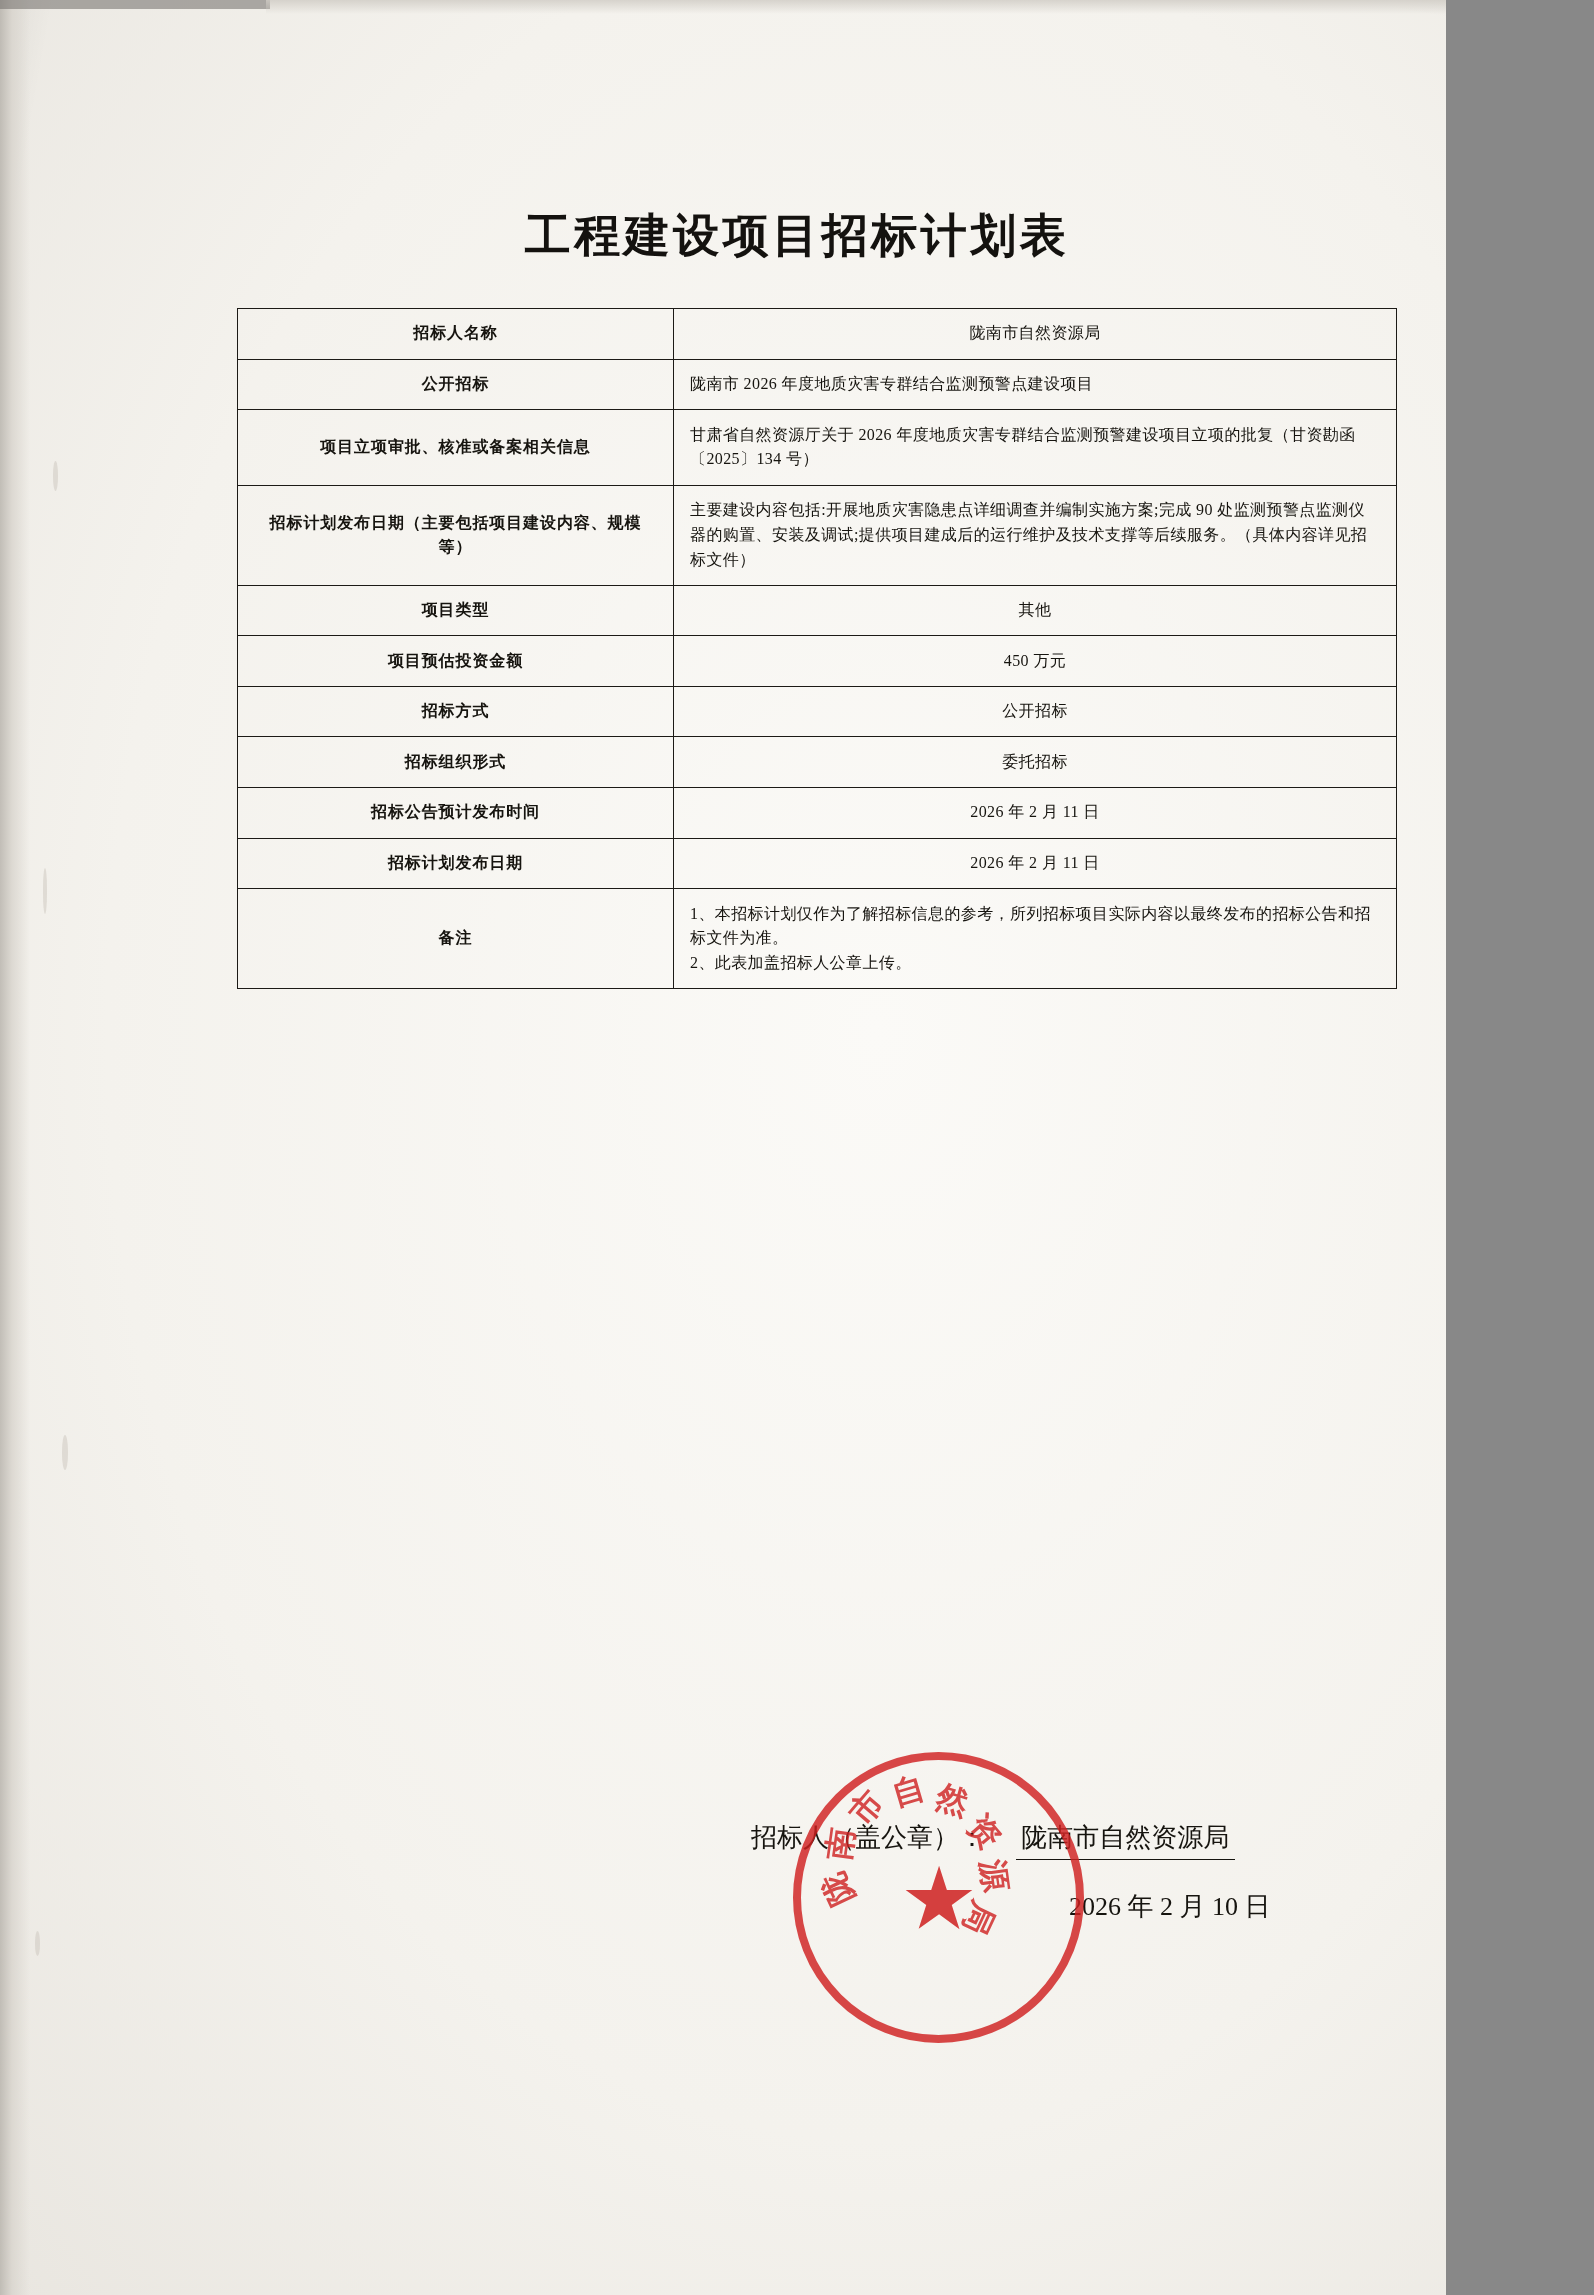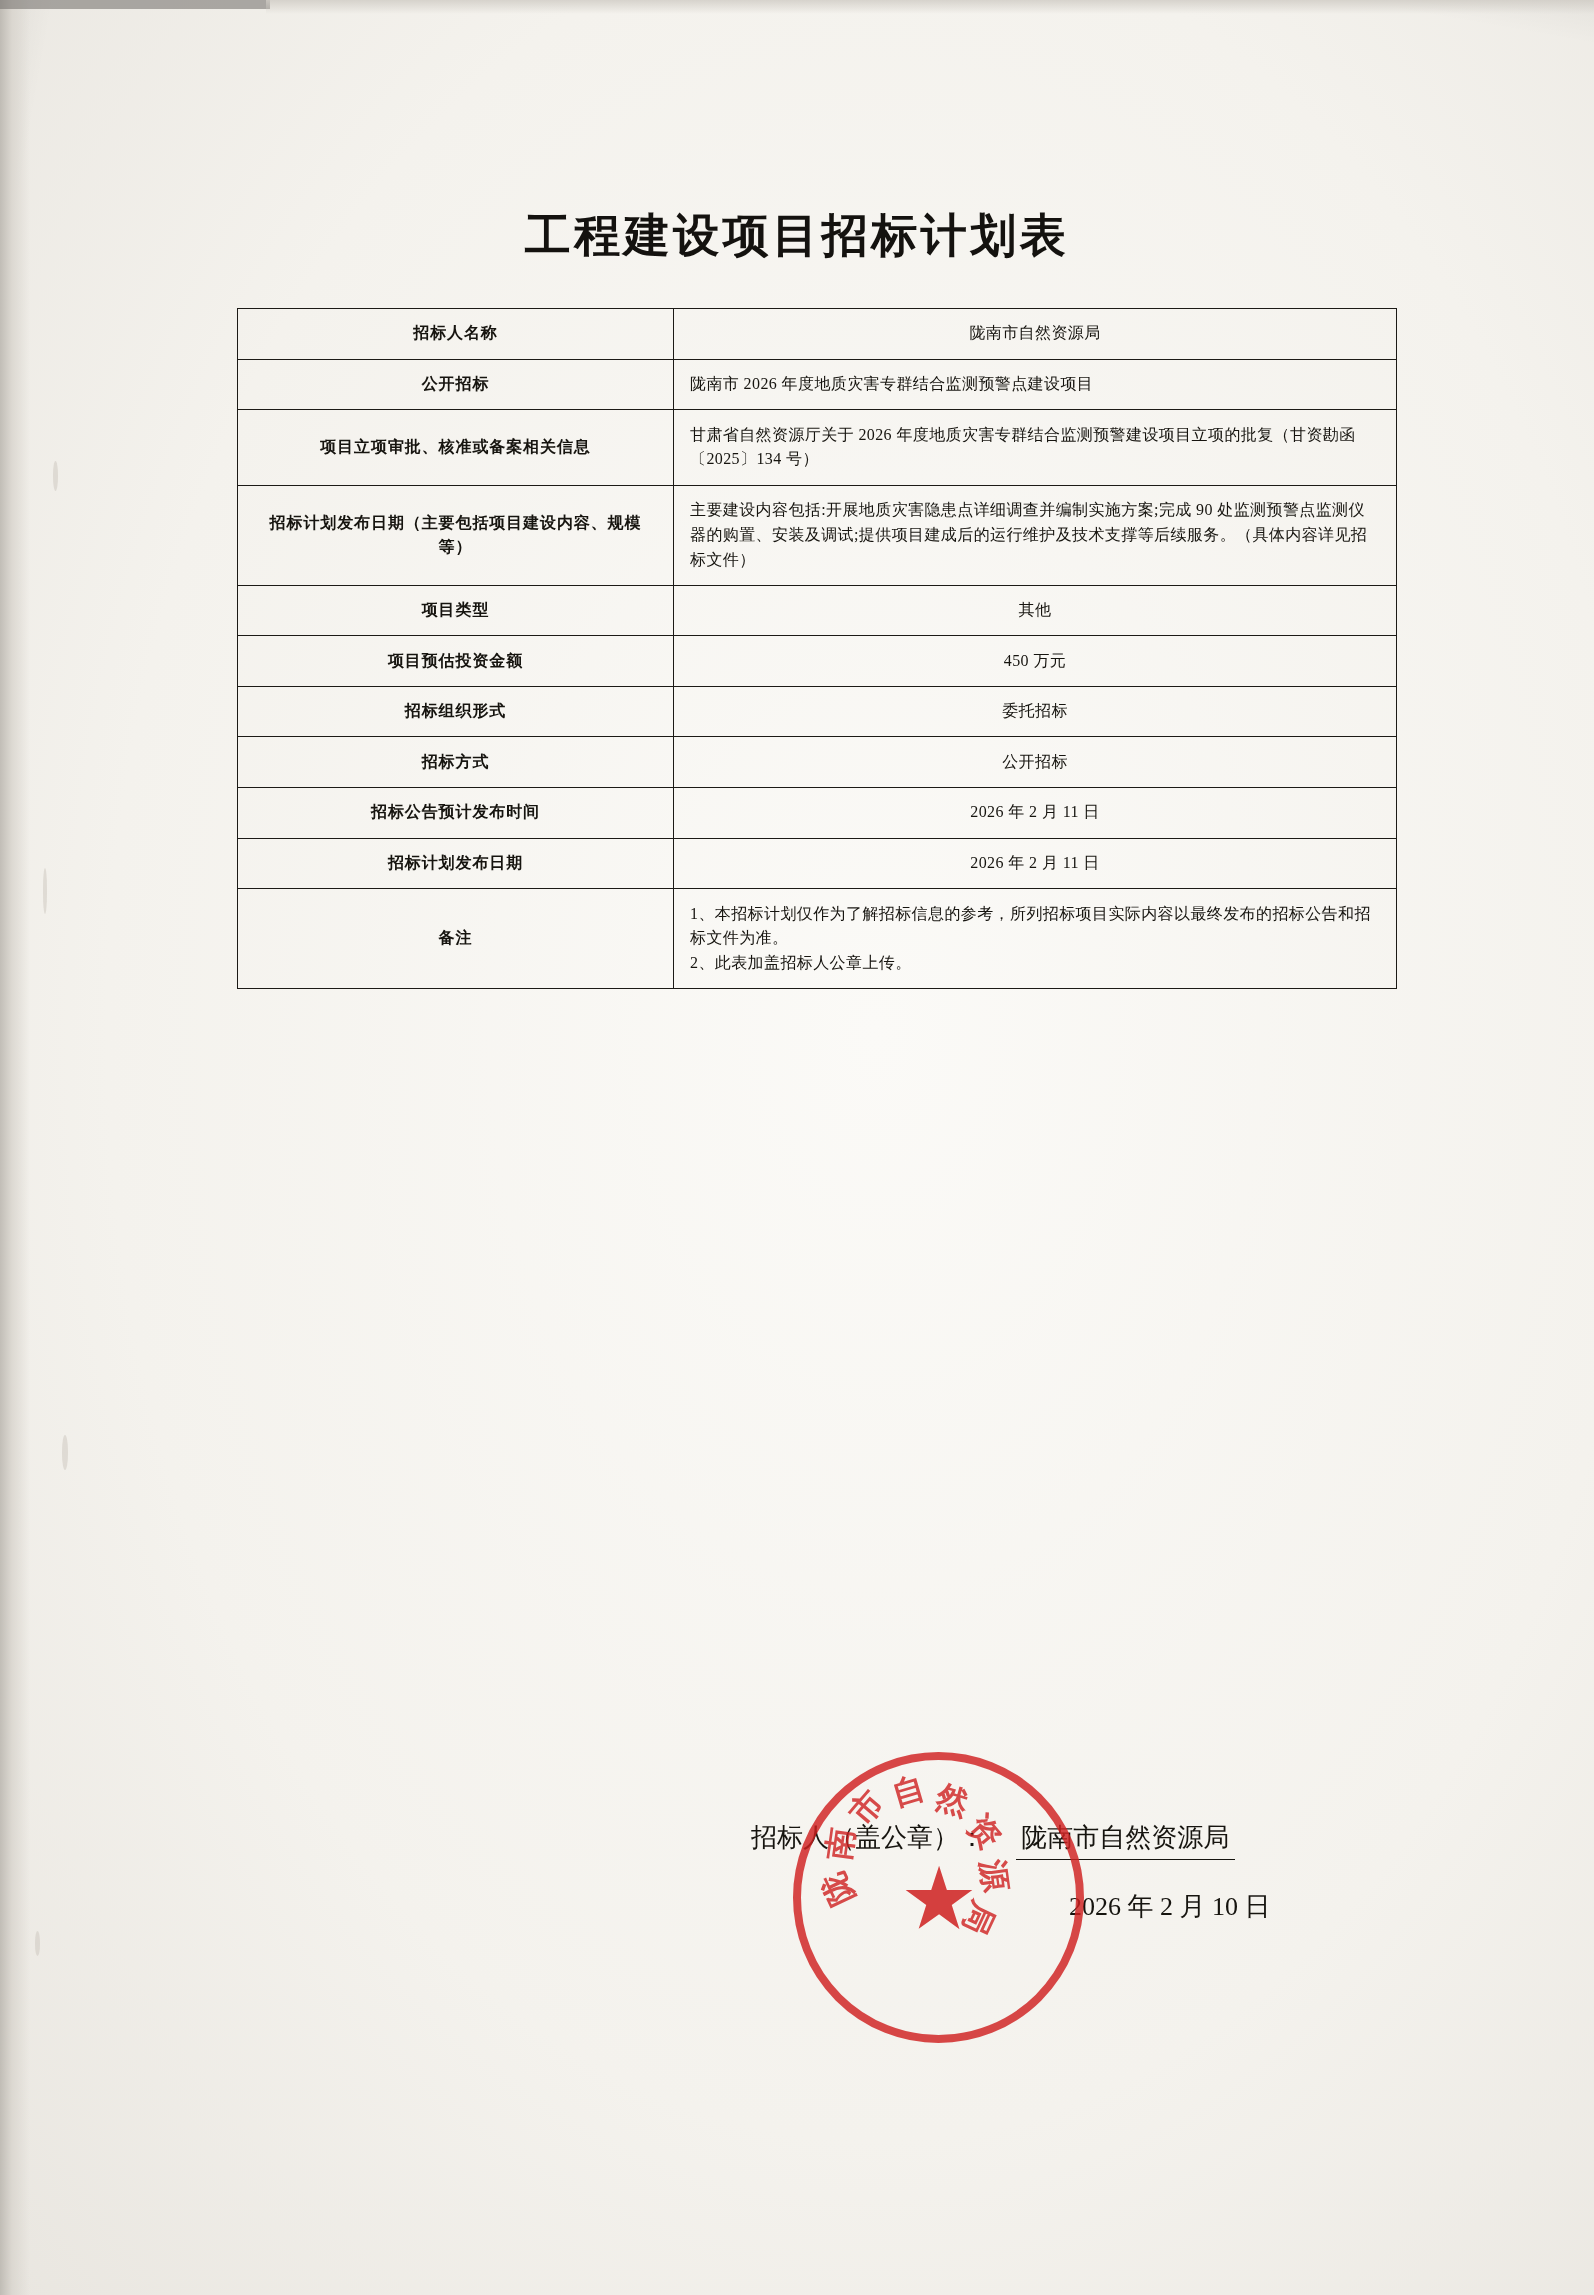--- a/index.html
+++ b/index.html
@@ -2,21 +2,21 @@
 <html lang="zh" style="font-size:14px"><head>
 <meta charset="utf-8">
 <style>
   html, body {
     margin: 0;
     padding: 0;
     background: #888;
   }
   .page {
     position: relative;
-    width: 1594px;
+    width: 1446px;
     height: 2295px;
     background: #5eead4;
     overflow: hidden;
     font-family: "Liberation Serif", "DejaVu Serif", serif;
   }
   
   .paper {
     position: absolute;
     left: 0; top: 0;
     width: 1594px;
@@ -219,26 +219,26 @@
       </tr>
       <tr>
         <td class="label v-pad-lg">项目类型</td>
         <td class="value center v-pad-lg">其他</td>
       </tr>
       <tr>
         <td class="label v-pad-lg">项目预估投资金额</td>
         <td class="value center v-pad-lg">450 万元</td>
       </tr>
       <tr>
+        <td class="label v-pad-lg">招标方式</td>
+        <td class="value center v-pad-lg">公开招标</td>
+      </tr>
+      <tr>
         <td class="label v-pad-lg">招标组织形式</td>
         <td class="value center v-pad-lg">委托招标</td>
-      </tr>
-      <tr>
-        <td class="label v-pad-lg">招标方式</td>
-        <td class="value center v-pad-lg">公开招标</td>
       </tr>
       <tr>
         <td class="label v-pad-lg">招标公告预计发布时间</td>
         <td class="value center v-pad-lg">2026 年 2 月 11 日</td>
       </tr>
       <tr>
         <td class="label v-pad-lg">招标计划发布日期</td>
         <td class="value center v-pad-lg">2026 年 2 月 11 日</td>
       </tr>
       <tr>

